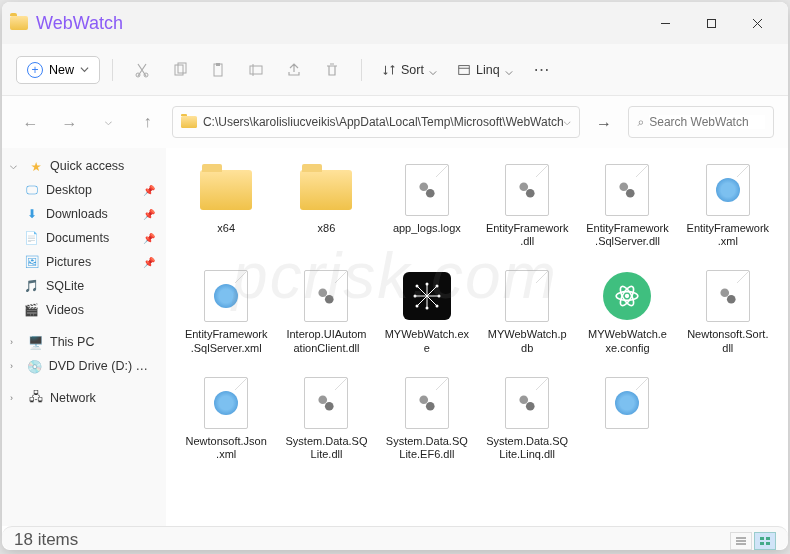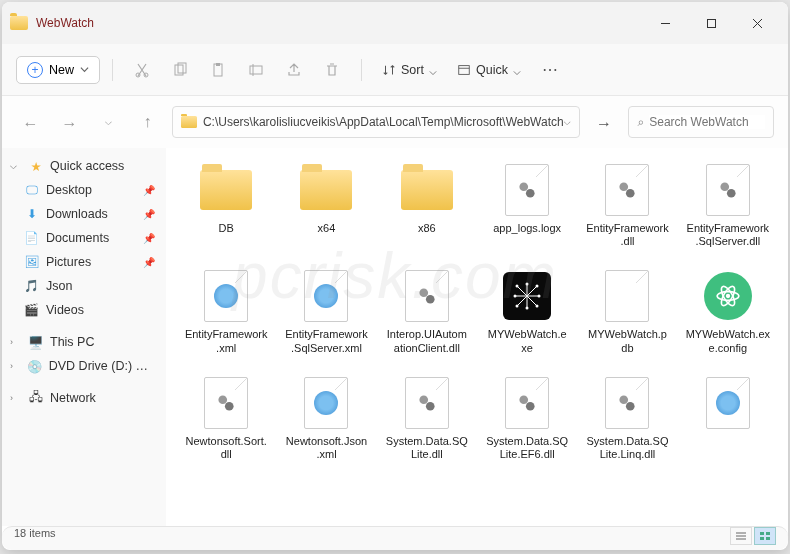--- a/index.html
+++ b/index.html
@@ -1,21 +1,21 @@
 <!DOCTYPE html>
 <html><head>
 <meta charset="utf-8">
 <style>
 * { margin: 0; padding: 0; box-sizing: border-box; font-family: "Segoe UI", sans-serif; }
 body { background: #e8e8e8; width: 790px; height: 554px; overflow: hidden; }
 .window { width: 786px; height: 548px; margin: 2px; background: #fff; border-radius: 8px; box-shadow: 0 4px 16px rgba(0,0,0,0.2); overflow: hidden; display: flex; flex-direction: column; position: relative; }
 .titlebar { height: 42px; display: flex; align-items: center; padding: 0 8px; background: #f3f3f3; }
 .title-icon { width: 18px; height: 14px; background: linear-gradient(#ffe29a, #f0c24a); border-radius: 2px; margin-right: 8px; position: relative; }
 .title-icon::before { content: ""; position: absolute; top: -3px; left: 0; width: 7px; height: 3px; background: #f0c24a; border-radius: 2px 2px 0 0; }
-.title-text { font-size: 12px; color: #7f1d1d; flex: 1; }
+.title-text { font-size: 18px; color: #8b5cf6; flex: 1; }
 .wbtn { width: 46px; height: 32px; display: flex; align-items: center; justify-content: center; cursor: pointer; }
 .wbtn svg { width: 11px; height: 11px; }
 .toolbar { height: 52px; display: flex; align-items: center; padding: 0 14px; background: #f9f9f9; border-bottom: 1px solid #e8e8e8; gap: 4px; }
 .new-btn { display: flex; align-items: center; gap: 6px; padding: 5px 10px; border: 1px solid #d0d0d0; border-radius: 5px; background: #fff; cursor: pointer; font-size: 12.5px; }
 .new-plus { width: 16px; height: 16px; border: 1.3px solid #3b82f6; border-radius: 50%; display: flex; align-items: center; justify-content: center; color: #3b82f6; font-size: 12px; line-height: 1; }
 .tool-sep { width: 1px; height: 22px; background: #ddd; margin: 0 8px; }
 .tool-icon { width: 34px; height: 34px; display: flex; align-items: center; justify-content: center; cursor: pointer; color: #888; border-radius: 4px; }
 .tool-icon svg { width: 16px; height: 16px; }
 .tool-label { display: flex; align-items: flex-end; gap: 5px; padding: 5px 8px; cursor: pointer; font-size: 12.5px; color: #333; border-radius: 4px; }
 .addrbar { height: 52px; display: flex; align-items: center; padding: 0 14px; gap: 10px; background: #fdfdfd; }
@@ -39,21 +39,21 @@
 .lbl { font-size: 11px; text-align: center; color: #222; line-height: 1.2; word-break: break-word; max-width: 92px; }
 .folder { width: 52px; height: 40px; background: linear-gradient(#ffe29a,#f0c24a); border-radius: 3px; position: relative; }
 .folder::before { content:""; position:absolute; top:-6px; left:2px; width:20px; height:8px; background:#f5d178; border-radius:2px 2px 0 0; }
 .file { width: 44px; height: 52px; background:#fff; border:1px solid #ccc; border-radius:2px; position:relative; display:flex; align-items:center; justify-content:center; }
 .file::after { content:""; position:absolute; top:0; right:0; width:12px; height:12px; background:linear-gradient(135deg,transparent 48%,#ddd 50%,#fff 52%); }
 .gear { color:#888; }
 .xml-file { background:#fff; }
 .globe { width:24px; height:24px; background:radial-gradient(circle,#7cc0f0 40%,#3a8cd0 100%); border-radius:50%; }
 .exe-black { width:48px; height:48px; background:#0a0a0a; border-radius:6px; display:flex; align-items:center; justify-content:center; }
 .exe-green { width:48px; height:48px; background:#3fbf7f; border-radius:50%; display:flex; align-items:center; justify-content:center; }
-.statusbar { height: 24px; border-top: 1px solid #e4e4e4; display: flex; align-items: flex-start; padding: 0 12px; font-size: 11px; color: #555; background:#f9f9f9;border-radius:10px; }
+.statusbar { height: 24px; border-top: 1px solid #e4e4e4; display: flex; align-items: flex-end; padding: 0 12px; font-size: 17px; color: #555; background:#f9f9f9;border-radius:10px; }
 .status-right { margin-left:auto; display:flex; gap:2px; }
 .vbtn { width:22px; height:18px; border:1px solid #ddd; display:flex; align-items:center; justify-content:center; }
 .vbtn.active { background:#d0e4f8; border-color:#9cc; }
 .watermark { position:absolute; top:50%; left:50%; transform:translate(-50%,-50%); font-size:64px; color:rgba(150,150,150,0.12); font-weight:400; pointer-events:none; font-style:italic; letter-spacing:2px; z-index:5;}
 </style>
 </head>
 <body>
 
 <div class="window">
   <div class="watermark">pcrisk.com</div>
@@ -131,21 +131,21 @@
       <span>Sort</span>
       <svg width="8" height="8" viewBox="0 0 10 10">
           <path d="M1 3 L5 7 L9 3" fill="none" stroke="#666"></path>
         </svg>
     </div>
     <div class="tool-label">
       <svg width="14" height="14" viewBox="0 0 16 16">
           <rect x="2" y="3" width="12" height="10" fill="none" stroke="#555"></rect>
           <line x1="2" y1="6" x2="14" y2="6" stroke="#555"></line>
         </svg>
-      <span>Quick</span>
+      <span>Linq</span>
       <svg width="8" height="8" viewBox="0 0 10 10">
           <path d="M1 3 L5 7 L9 3" fill="none" stroke="#666"></path>
         </svg>
     </div>
     <div class="tool-icon" style="color:#555;">⋯</div>
   </div>
 
   <div class="addrbar">
     <div class="nav-arrow">←</div>
     <div class="nav-arrow">→</div>
@@ -186,21 +186,21 @@
             <span>Documents</span>
             <span class="pin">📌</span>
           </div>
           <div class="side-item">
             <span class="si-icon" style="color:#3b9de0;font-size:12px;">🖼</span>
             <span>Pictures</span>
             <span class="pin">📌</span>
           </div>
           <div class="side-item">
             <span class="si-icon" style="color:#d64c93;font-size:12px;">🎵</span>
-            <span>Json</span>
+            <span>SQLite</span>
           </div>
           <div class="side-item">
             <span class="si-icon" style="color:#8a4cd6;font-size:12px;">🎬</span>
             <span>Videos</span>
           </div>
         </div>
       <div style="height:8px"></div>
       <div class="side-item side-group">
         <span class="side-caret">›</span>
         <span class="si-icon">🖥️</span>
@@ -214,26 +214,20 @@
       <div style="height:8px"></div>
       <div class="side-item side-group">
         <span class="side-caret">›</span>
         <span class="si-icon">🖧</span>
         <span>Network</span>
       </div>
     </div>
 
     <div class="content">
       <div class="grid" id="file-grid">
-          <div class="item">
-            <div class="thumb">
-              <div class="folder"></div>
-            </div>
-            <div class="lbl">DB</div>
-          </div>
           <div class="item">
             <div class="thumb">
               <div class="folder"></div>
             </div>
             <div class="lbl">x64</div>
           </div>
           <div class="item">
             <div class="thumb">
               <div class="folder"></div>
             </div>

